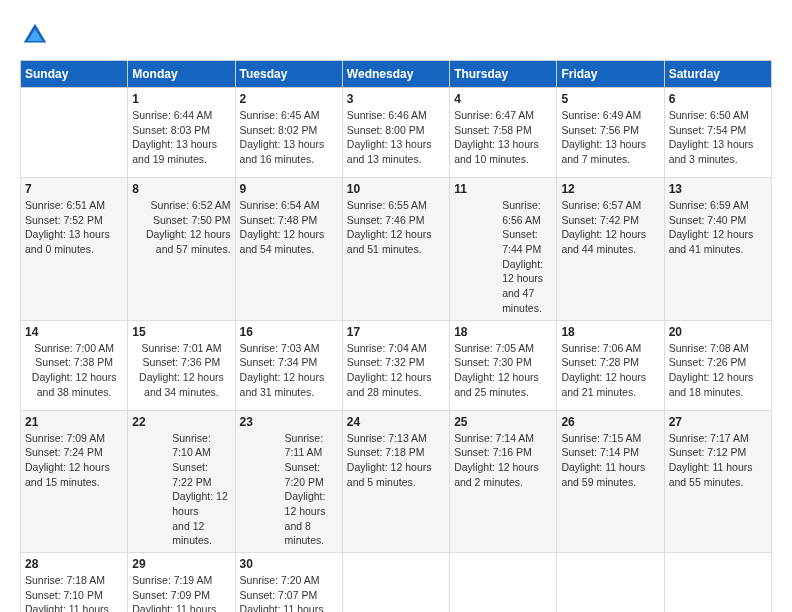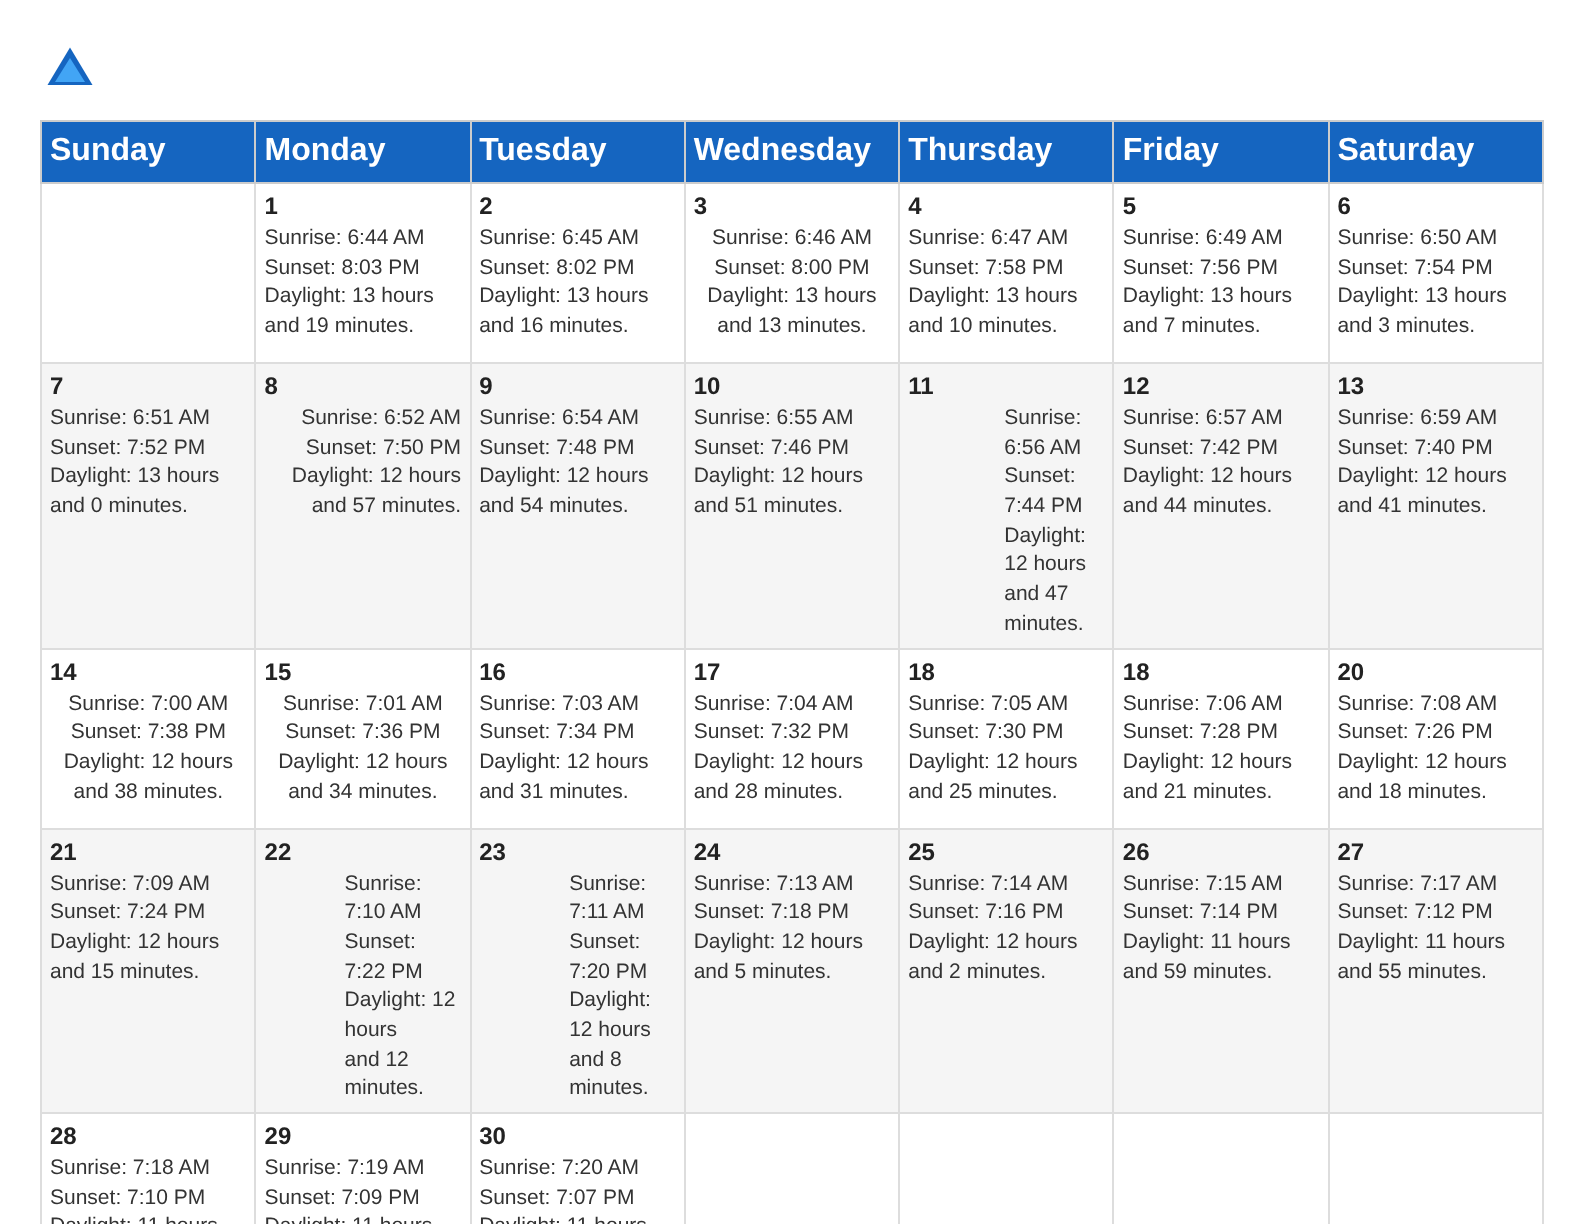--- a/index.html
+++ b/index.html
@@ -47,21 +47,21 @@
     table {
       width: 100%;
       border-collapse: collapse;
       font-size: 11px;
     }
     thead tr th {
       background-color: #1565c0;
       color: #fff;
       padding: 6px 4px;
       text-align: left;
-      font-size: 16px;
+      font-size: 12px;
       font-weight: bold;
       border: 1px solid #ccc;
     }
     tbody tr td {
       border: 1px solid #ddd;
       padding: 4px;
       vertical-align: top;
       width: 14.28%;
       min-height: 80px;
       height: 90px;
@@ -134,21 +134,21 @@
         </td>
         <td>
           <div class="day-number">2</div>
           <div class="day-info" style="white-space: pre-line;">Sunrise: 6:45 AM
 Sunset: 8:02 PM
 Daylight: 13 hours
 and 16 minutes.</div>
         </td>
         <td>
           <div class="day-number">3</div>
-          <div class="day-info" style="white-space: pre-line; text-align: center;">Sunrise: 6:46 AM
+          <div class="day-info" style="white-space: pre-line;">Sunrise: 6:46 AM
 Sunset: 8:00 PM
 Daylight: 13 hours
 and 13 minutes.</div>
         </td>
         <td>
           <div class="day-number">4</div>
           <div class="day-info" style="white-space: pre-line;">Sunrise: 6:47 AM
 Sunset: 7:58 PM
 Daylight: 13 hours
 and 10 minutes.</div>

